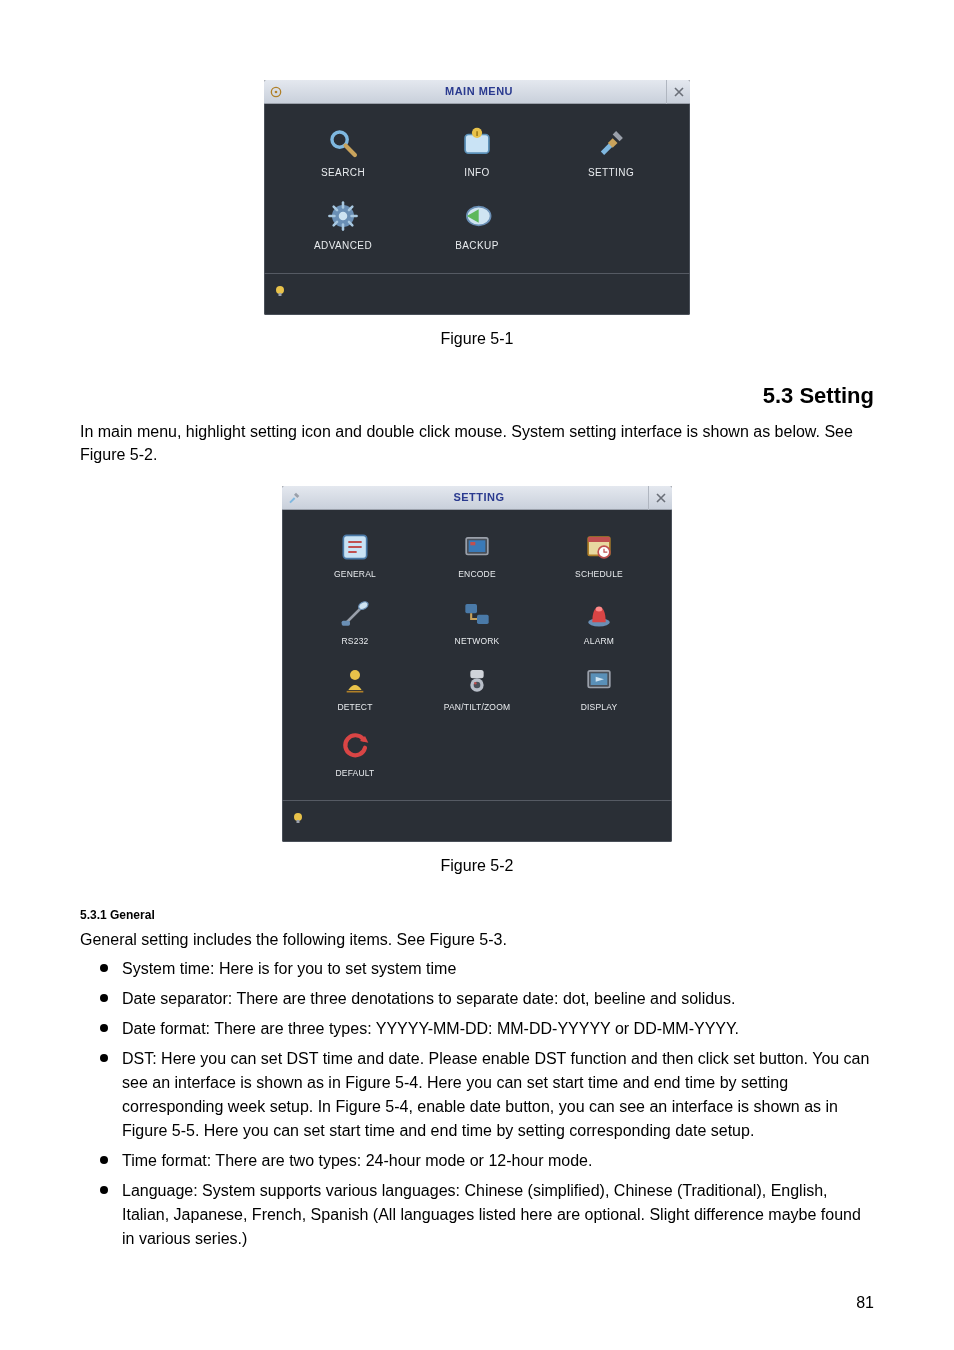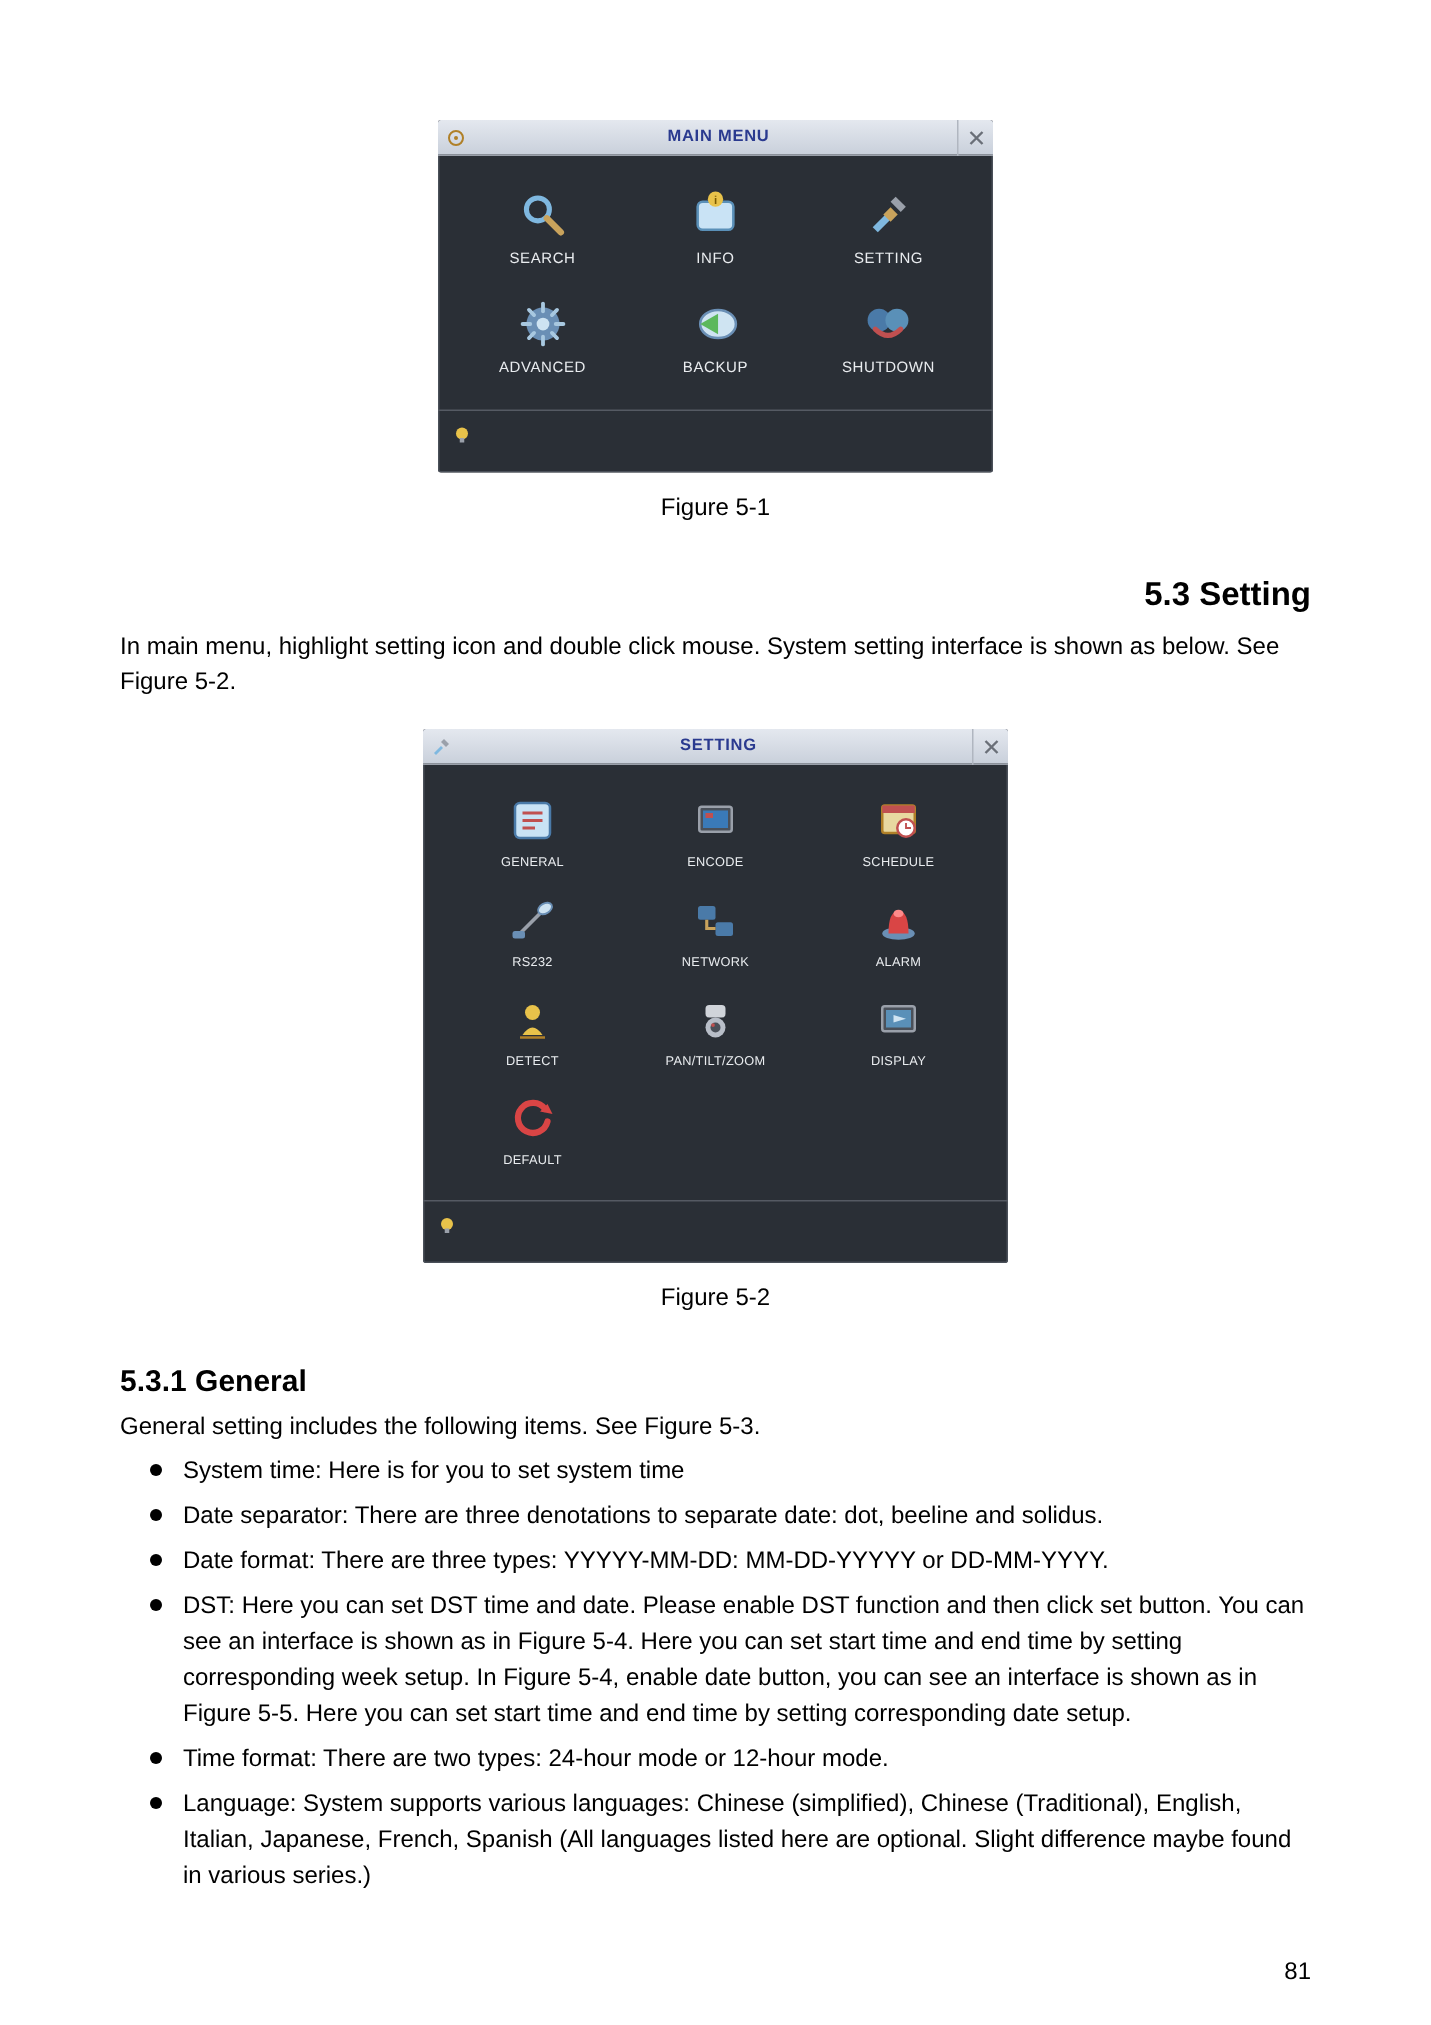--- a/index.html
+++ b/index.html
@@ -7,21 +7,21 @@
     background: #fff;
     font-family: Arial, Helvetica, sans-serif;
     font-size: 16px;
     color: #000;
     width: 954px;
     margin: 0 auto;
     padding: 60px 80px 40px 80px;
     line-height: 1.45;
   }
   .window {
-    width: 370px;
+    width: 426px;
     margin: 20px auto 10px auto;
     background: #2a2f36;
     border-radius: 2px;
     overflow: hidden;
     box-shadow: 0 0 0 1px #4a5059 inset;
   }
   .window.w2 { width: 390px; }
   .titlebar {
     height: 24px;
     background: linear-gradient(#e4e8ef, #c9d0db);
@@ -96,21 +96,21 @@
   h2.section {
     font-family: Arial, Helvetica, sans-serif;
     font-weight: bold;
     font-size: 22px;
     margin-bottom: 8px;
     text-align: right;
   }
   h3.subsection {
     font-family: Arial, Helvetica, sans-serif;
     font-weight: bold;
-    font-size: 20px;
+    font-size: 12px;
     margin-top: 6px;
     margin-bottom: 4px;
   }
   p.body { font-size: 16px; margin-bottom: 6px; }
   ul.bullets {
     list-style: none;
     padding-left: 20px;
     margin-top: 2px;
   }
   ul.bullets li {
@@ -204,30 +204,20 @@
     </div>
     <div class="menu-item">
       <span class="ico">
           <svg viewBox="0 0 40 40">
             <ellipse cx="22" cy="20" rx="14" ry="11" fill="#cfe4f2" stroke="#6a8fb5" stroke-width="2"></ellipse>
             <polygon points="8,20 22,12 22,28" fill="#5cb85c"></polygon>
           </svg>
         </span>
       <span class="lbl">BACKUP</span>
     </div>
-    <div class="menu-item">
-      <span class="ico">
-          <svg viewBox="0 0 40 40">
-            <circle cx="13" cy="17" r="9" fill="#4a7aa8"></circle>
-            <circle cx="27" cy="17" r="9" fill="#5a90b8"></circle>
-            <path d="M 10 24 Q 20 34 30 24" fill="none" stroke="#c05050" stroke-width="4" stroke-linecap="round"></path>
-          </svg>
-        </span>
-      <span class="lbl">SHUTDOWN</span>
-    </div>
   </div>
   <div class="footer">
     <span class="tip-icon"><svg viewBox="0 0 12 12">
           <circle cx="6" cy="5" r="4" fill="#e8c24a"></circle>
           <rect x="4.5" y="8" width="3" height="3" fill="#9aa0aa"></rect>
         </svg></span>
   </div>
 </div>
 <div class="figure-caption">Figure 5-1</div>
 

